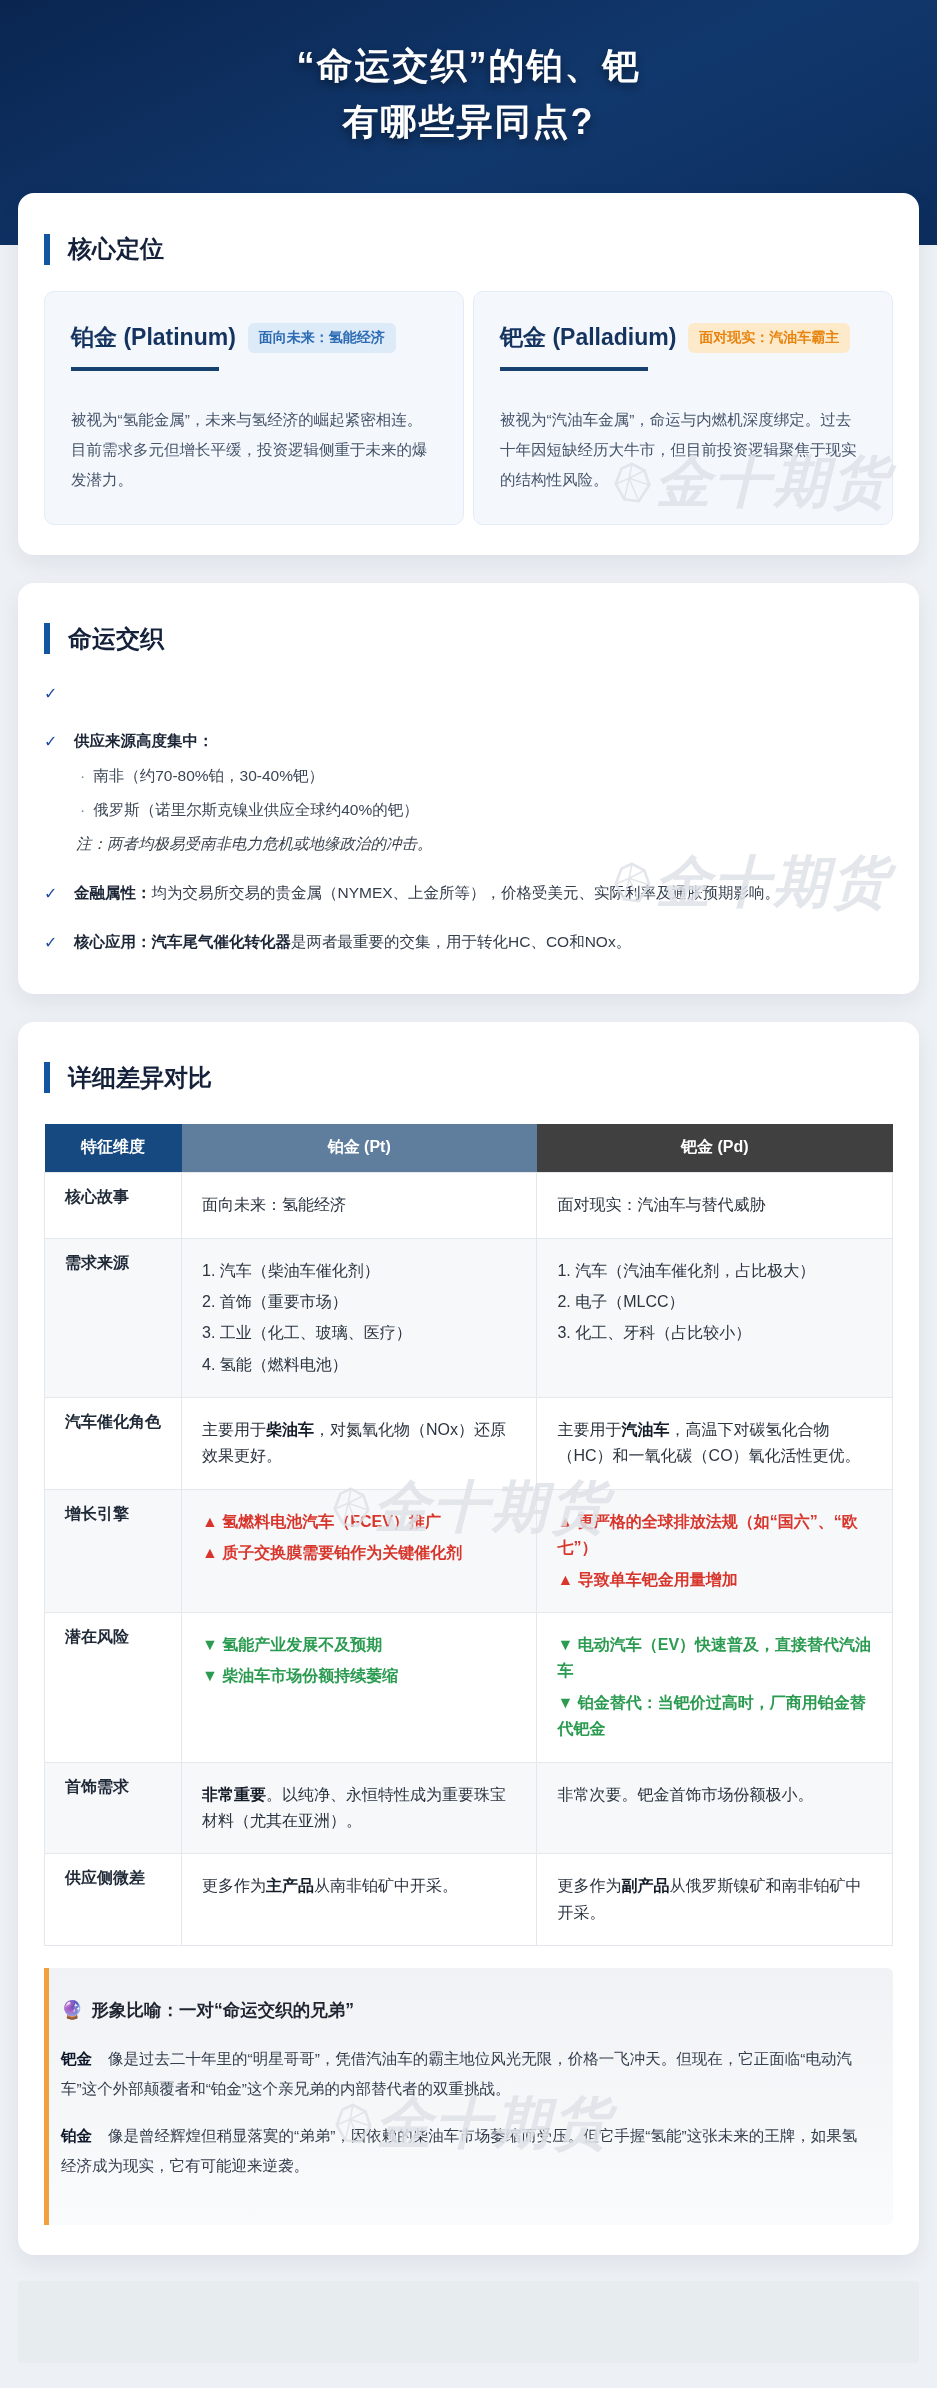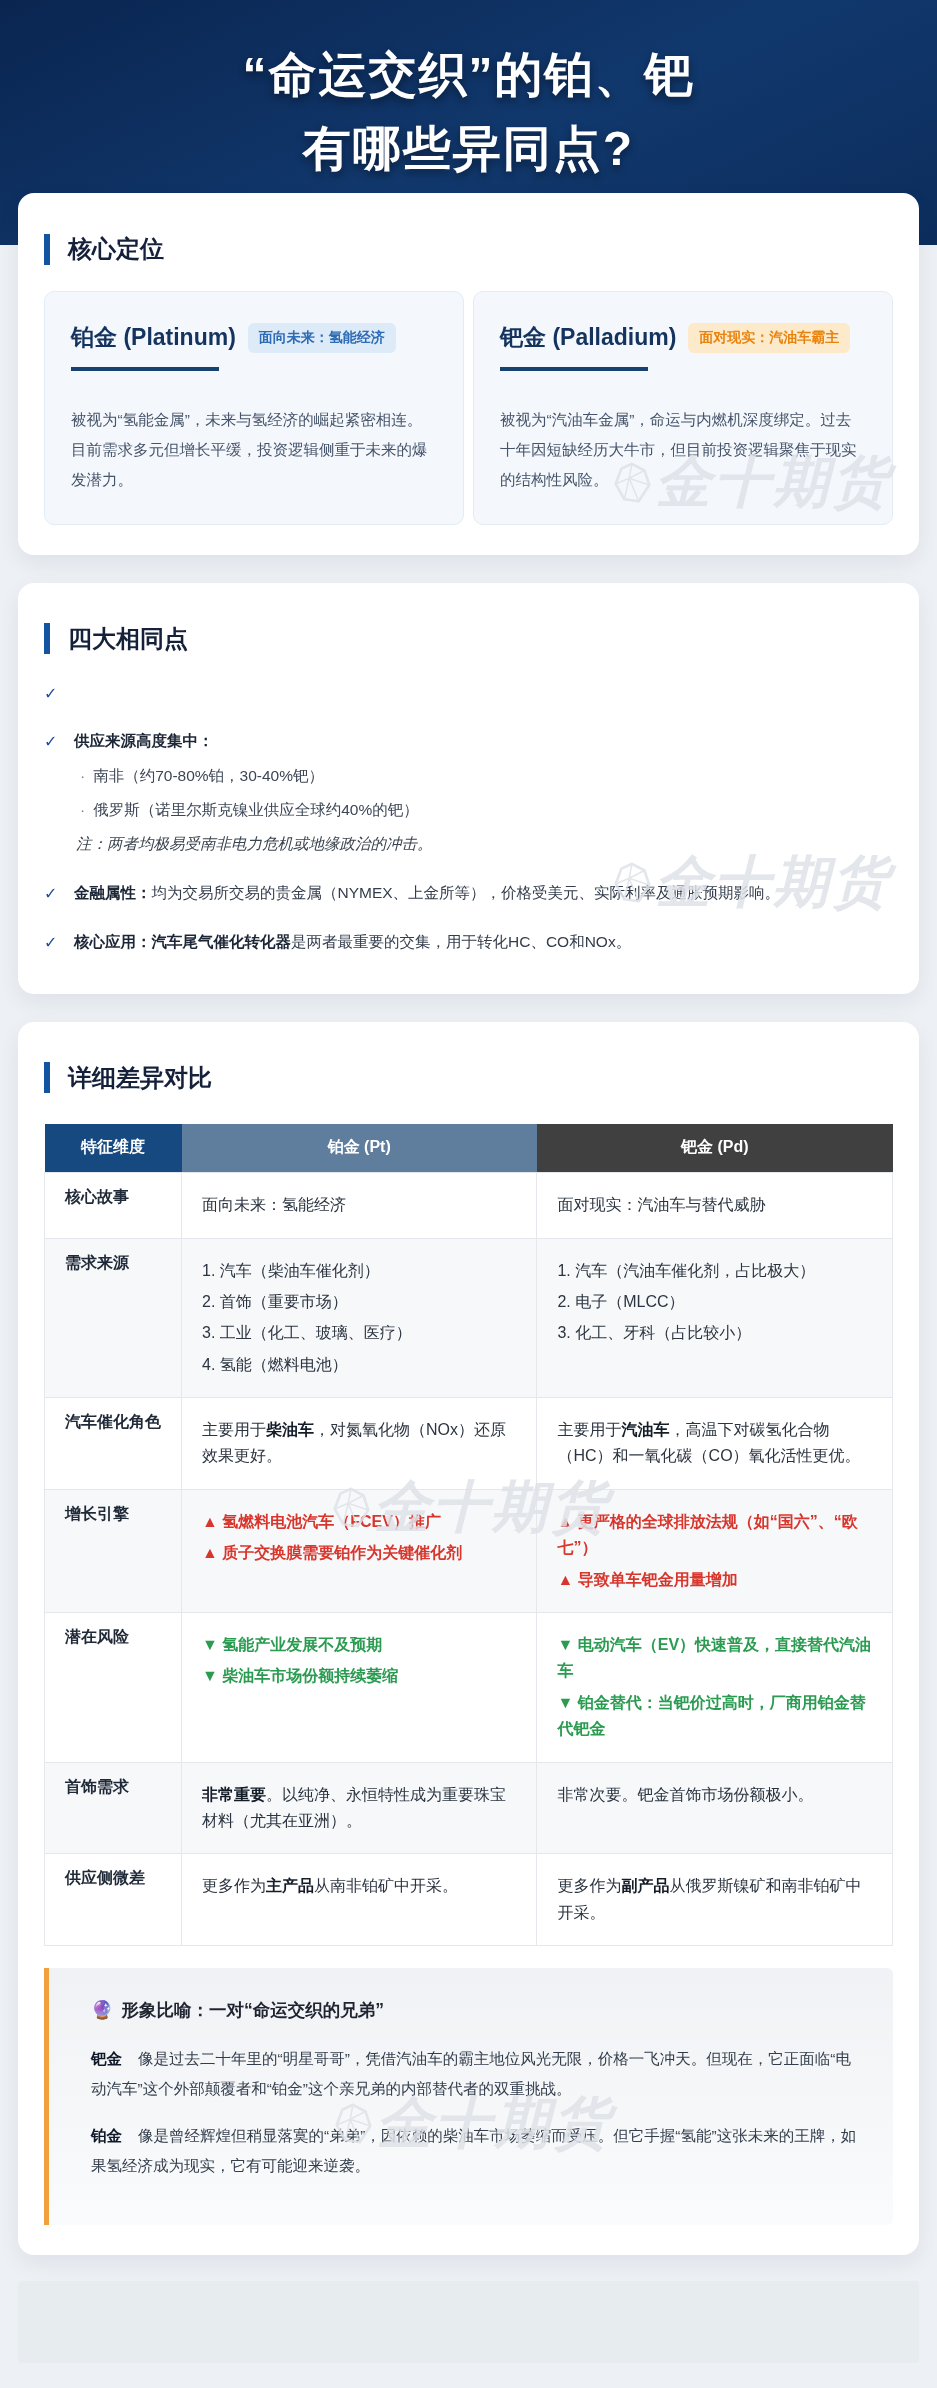--- a/index.html
+++ b/index.html
@@ -11,21 +11,21 @@
   }
   
   .hero {
     height: 245px;
     background: linear-gradient(155deg, #0a2550 0%, #11386d 55%, #0c2d5c 100%);
     text-align: center;
     padding-top: 38px;
   }
   .hero h1 {
     color: #ffffff;
-    font-size: 48px;
+    font-size: 36px;
     font-weight: bold;
     line-height: 1.55;
     text-shadow: 0 4px 8px rgba(0,0,0,.45);
     letter-spacing: 2px;
   }
   
   .card {
     position: relative;
     margin: 0 18px;
     background: #ffffff;
@@ -119,21 +119,21 @@
   .seg.red { color: #d8362c; font-weight: 600; }
   .seg.green { color: #2a9b50; font-weight: 600; }
   .seg.redb { color: #d8362c; font-weight: bold; }
   
   .metaphor {
     position: relative;
     margin-top: 22px;
     background: linear-gradient(180deg, #f0f2f5 0%, #fafbfc 100%);
     border-left: 5px solid #f0a03c;
     border-radius: 0 6px 6px 0;
-    padding: 30px 30px 28px 42px;
+    padding: 30px 30px 28px 12px;
   }
   .meta-title { font-size: 17.5px; font-weight: bold; color: #1f2430; margin-bottom: 22px; }
   .meta-title .emoji { margin-right: 8px; font-size: 18px; }
   .meta-p { font-size: 15.5px; line-height: 1.95; color: #333d4c; margin-bottom: 16px; }
   .meta-p:last-child { margin-bottom: 0; }
   .meta-lead { font-weight: bold; color: #10192a; margin-right: 16px; }
   
   .wm {
     position: absolute;
     display: flex;
@@ -205,21 +205,21 @@
     <svg viewBox="0 0 24 24">
         <use href="#gem"></use>
       </svg>
     <span>金十期货</span>
   </div>
 </div>
 
 <div class="card">
   <div class="sec-title">
     <div class="bar"></div>
-    <div class="txt">四大相同点</div>
+    <div class="txt">命运交织</div>
   </div>
   <div class="sim-list">
     <div class="sim-item">
       <span class="check">✓</span>
     </div>
     <div class="sim-item">
       <span class="check">✓</span>
       <div>
         <span class="sim-lead">供应来源高度集中：</span>
         <div class="sim-sub">

